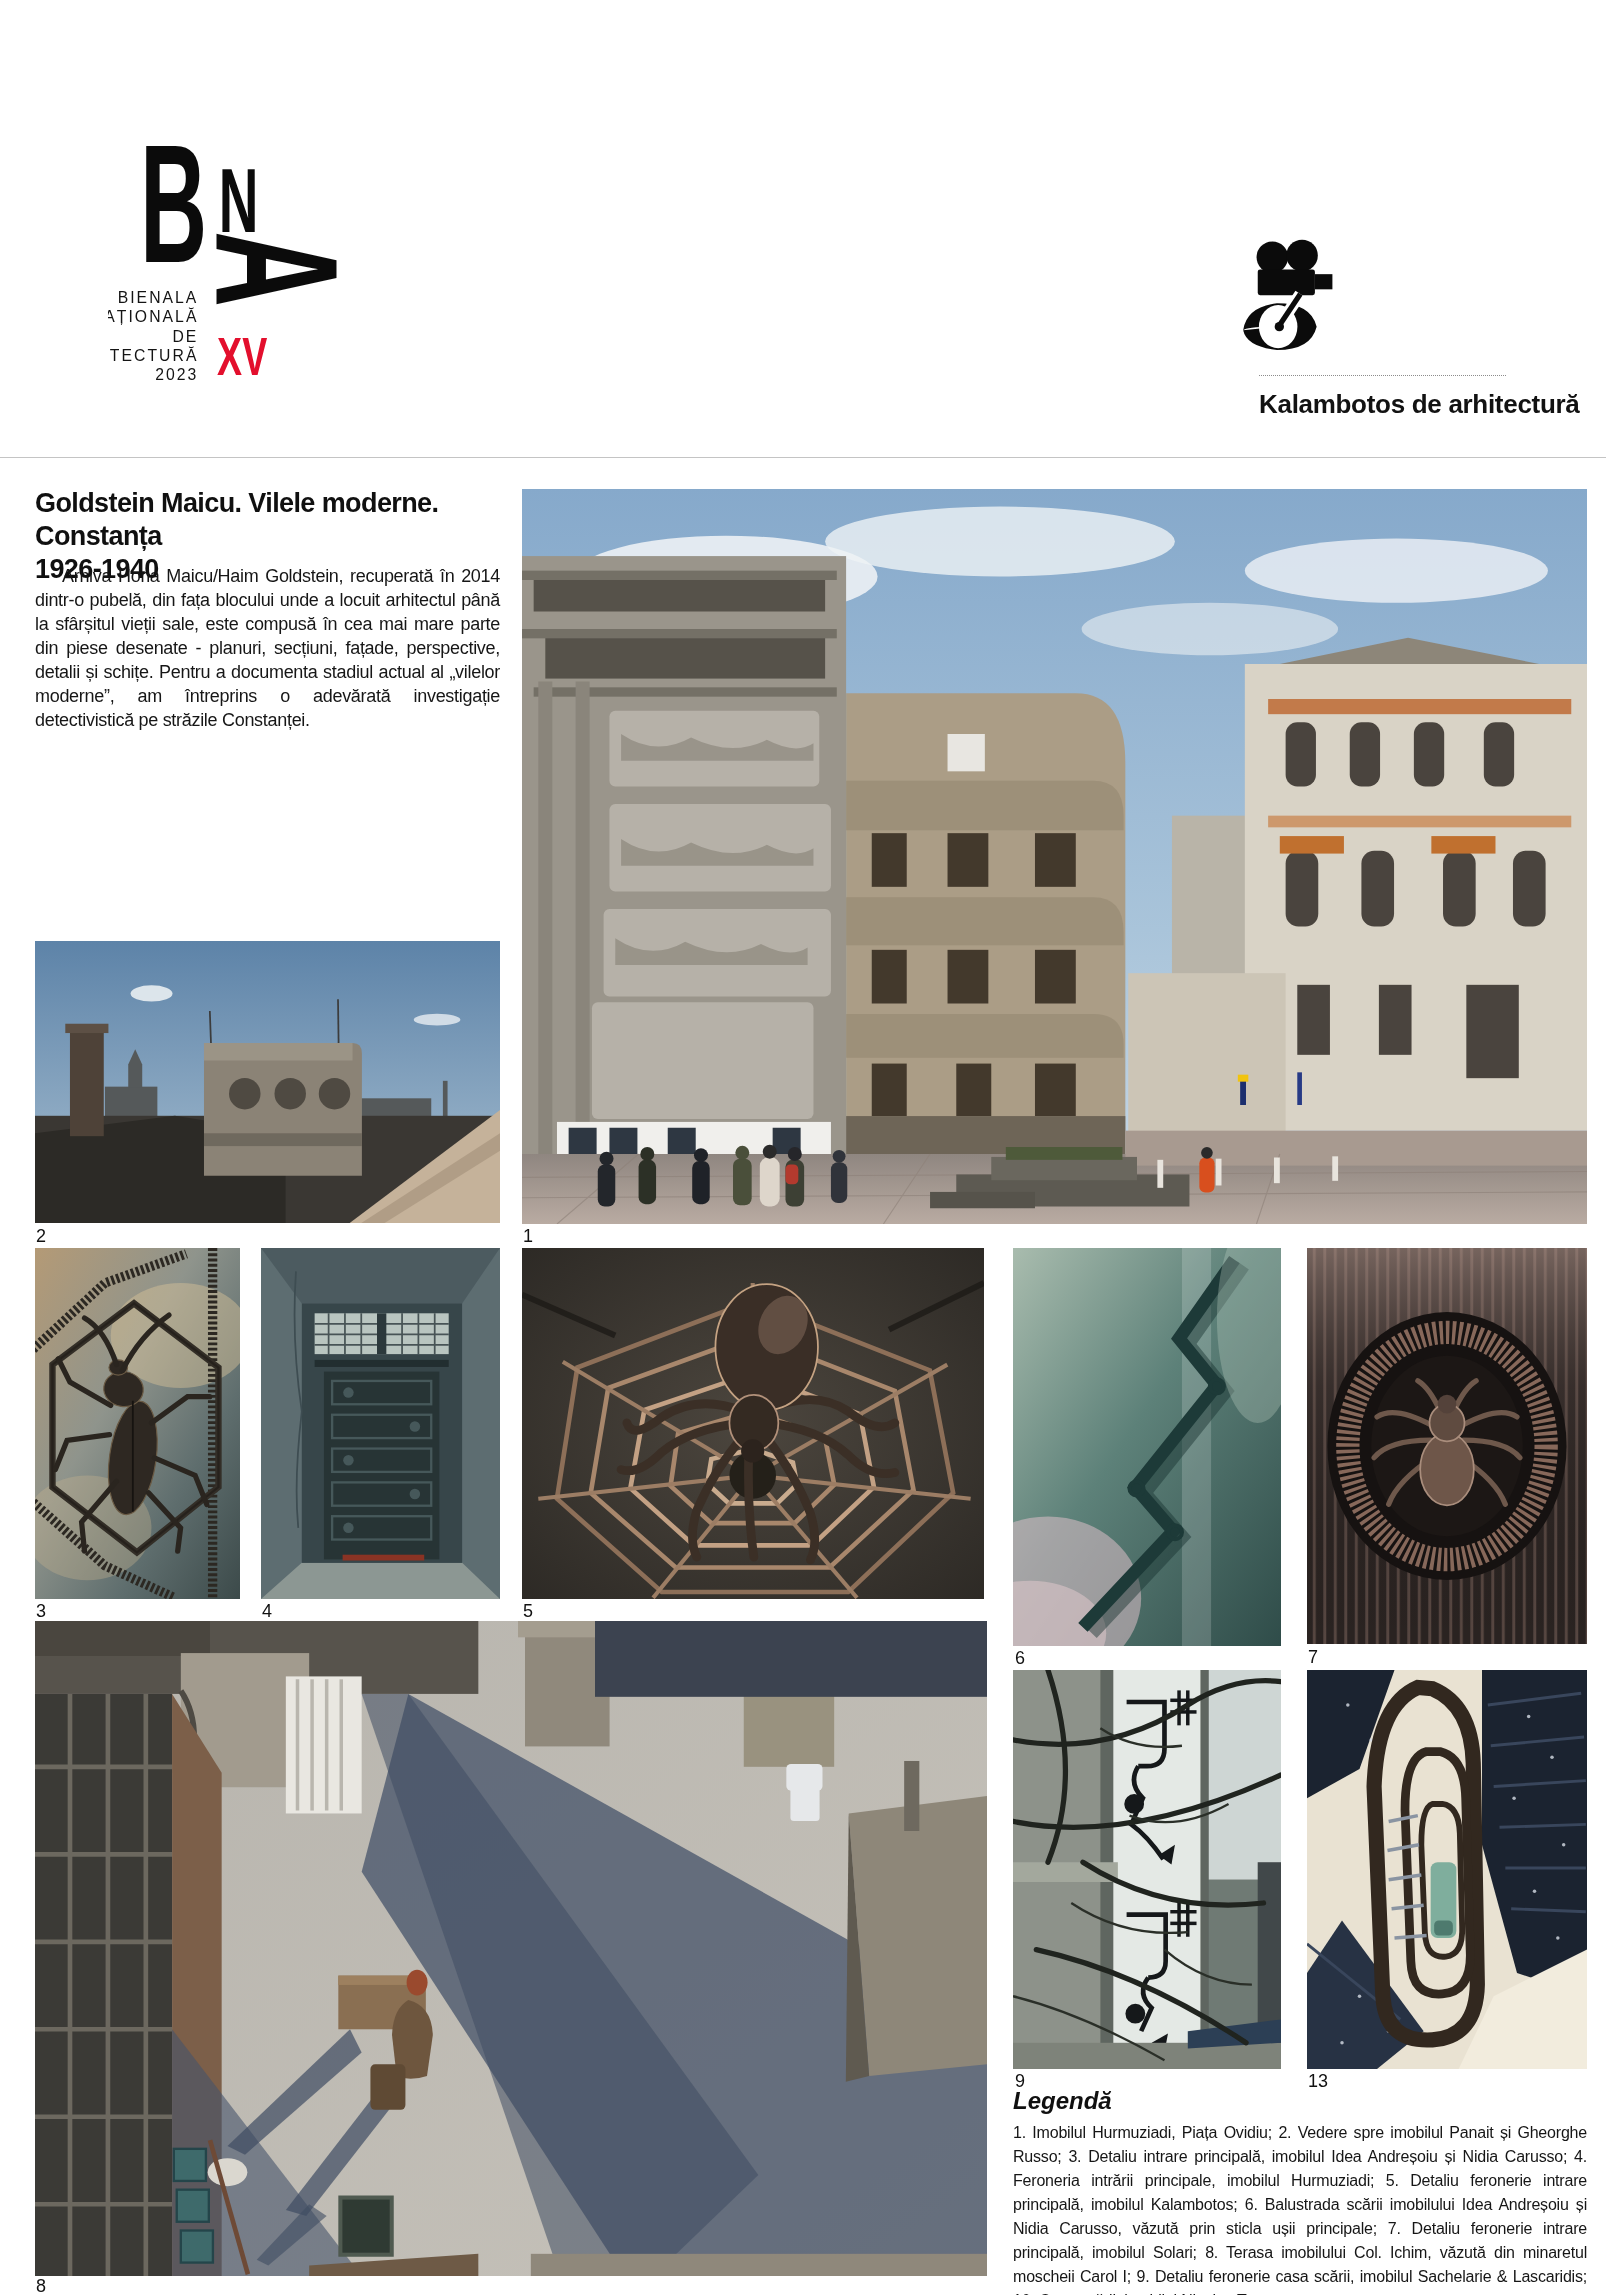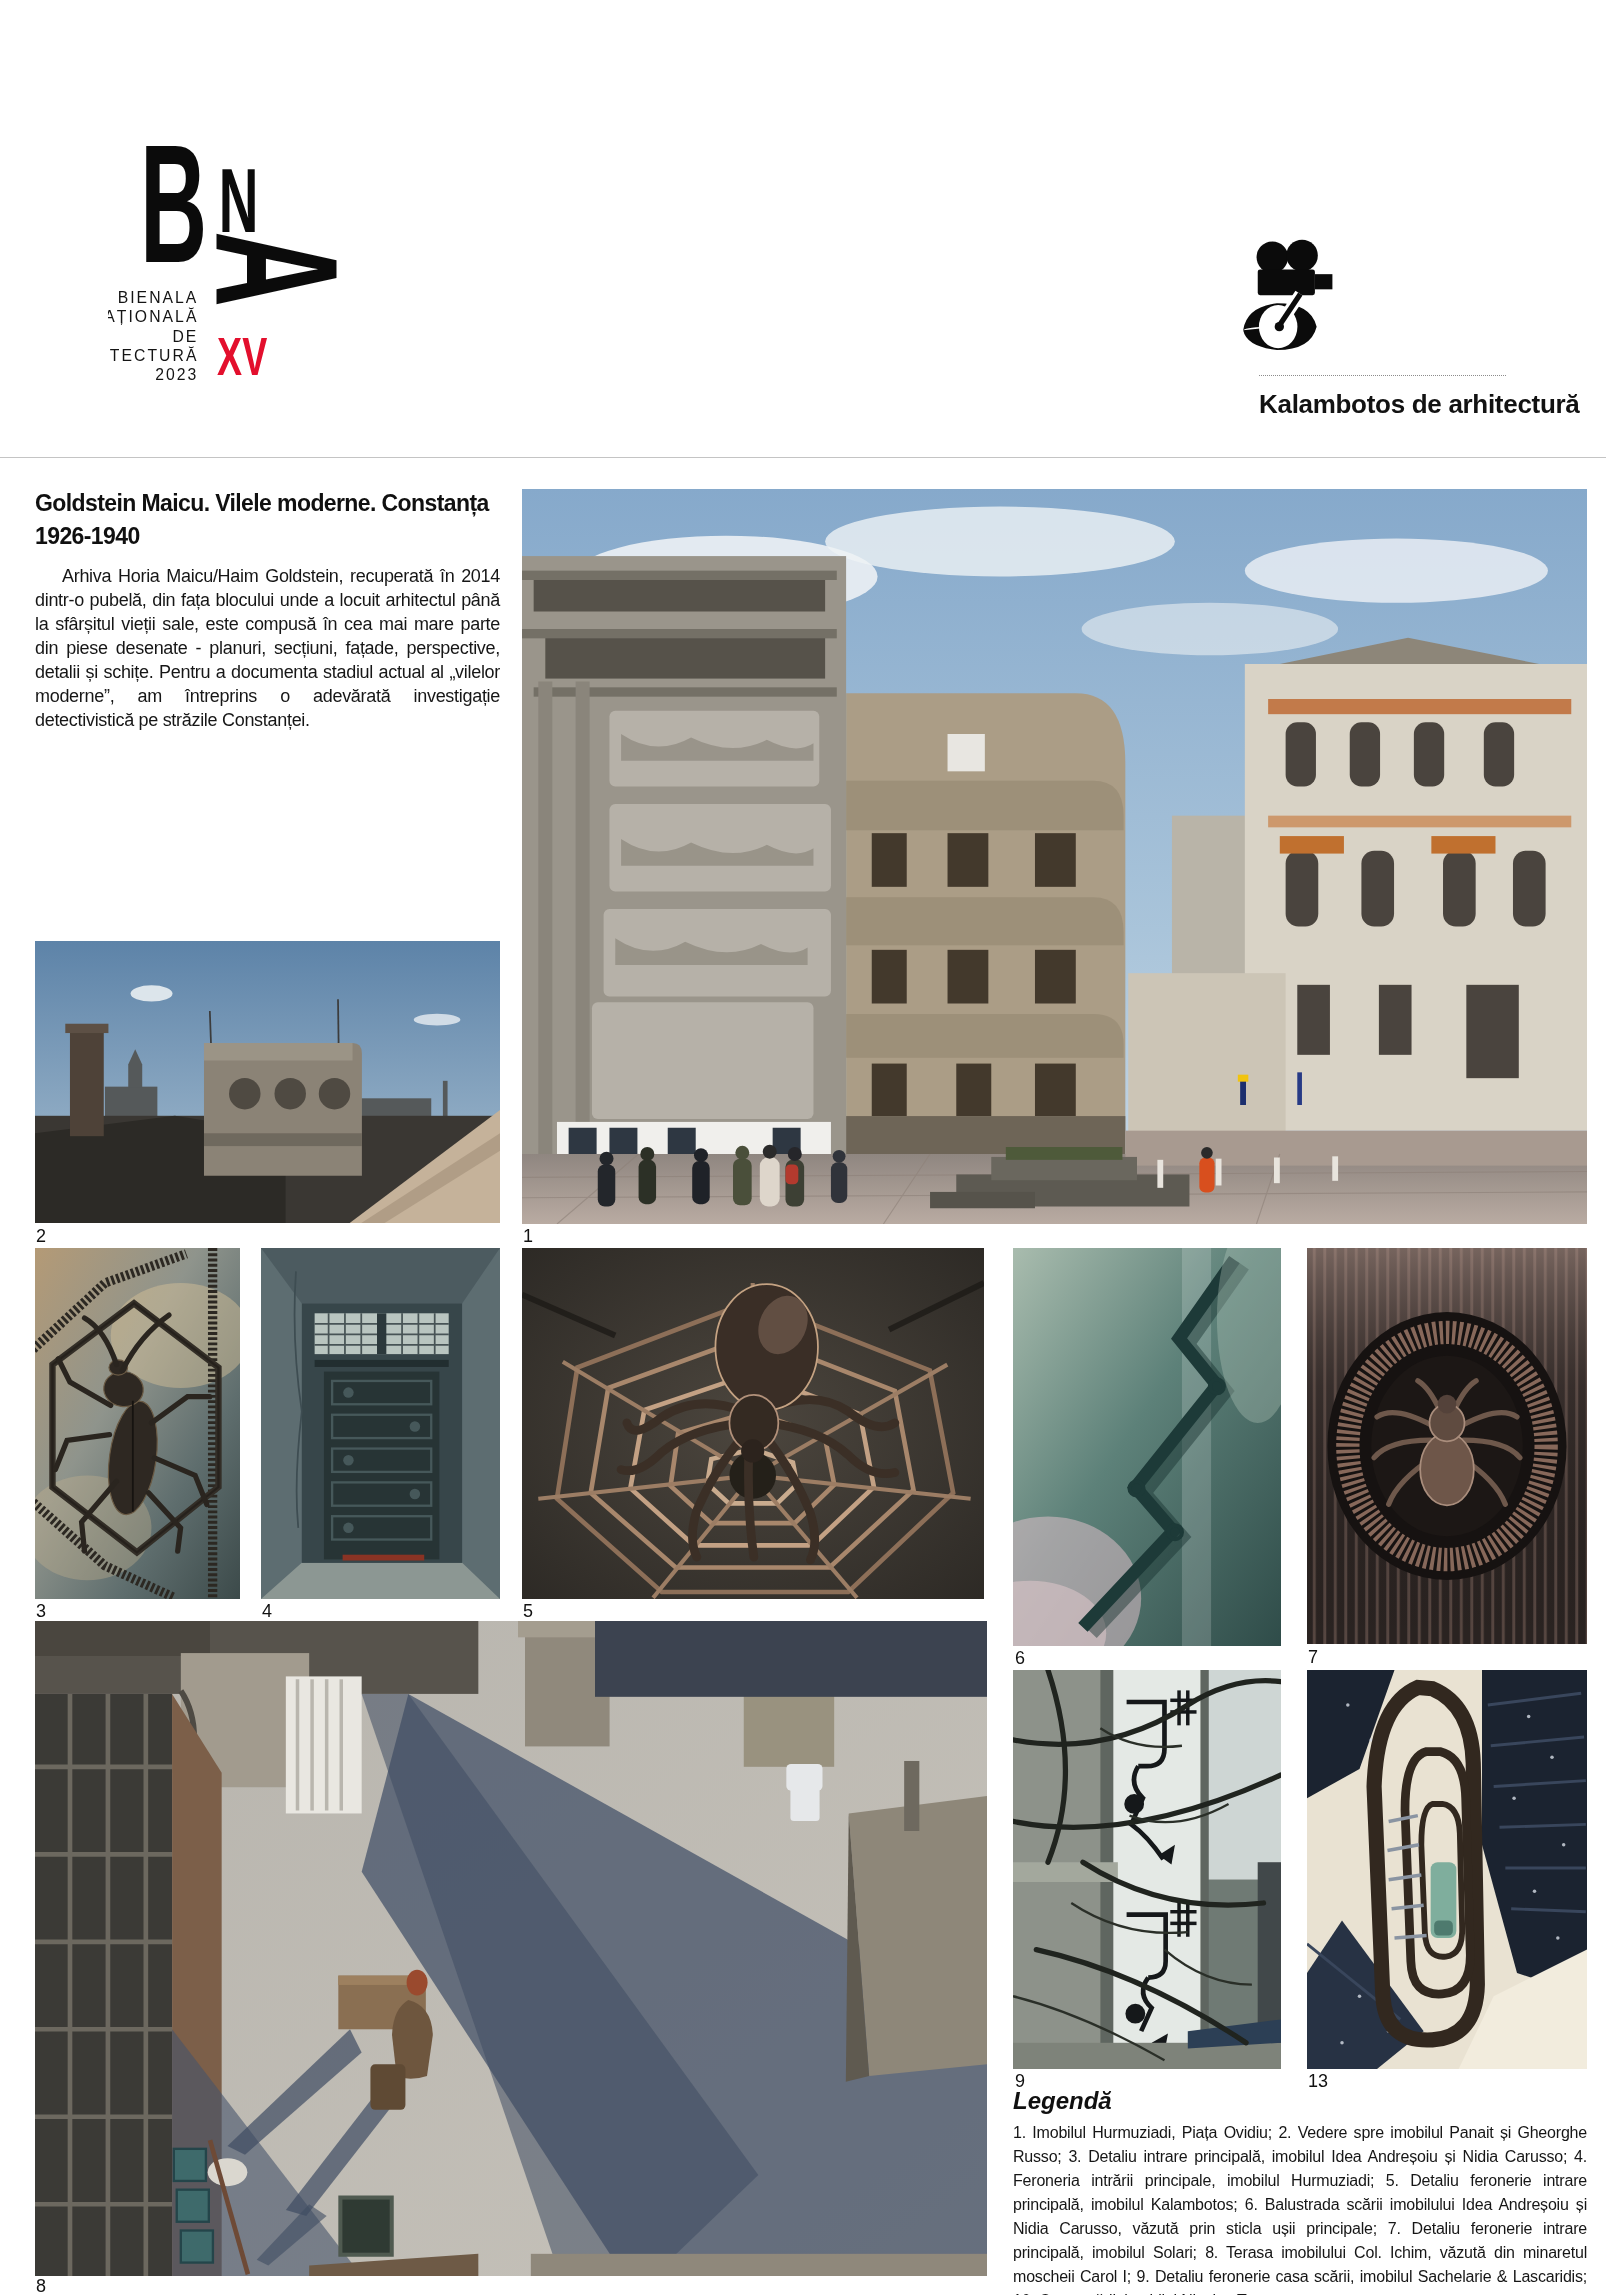--- a/index.html
+++ b/index.html
@@ -5,21 +5,21 @@
   html,body{margin:0;padding:0;background:#e8e8e8;}
   #page{position:relative;width:1607px;height:2295px;background:#ffffff;overflow:hidden;
         font-family:"Liberation Sans",sans-serif;color:#1b1b1b;}
   .abs{position:absolute;}
   
   #divider{position:absolute;left:0;top:457px;width:1607px;height:0;border-top:1.7px solid #c4c4c4;}
   #dotted-rule{position:absolute;left:1259px;top:375px;width:247px;height:0;border-top:1.7px dotted #8c8c8c;}
   #section-label{position:absolute;left:1259px;top:389px;width:327px;font-size:26px;font-weight:bold;
                  letter-spacing:-0.3px;color:#121212;}
   
-  #article-title{position:absolute;left:35px;top:487px;width:466px;font-size:23px;font-weight:bold;
+  #article-title{position:absolute;left:35px;top:487px;width:466px;font-size:27px;font-weight:bold;
                  line-height:33px;letter-spacing:-0.6px;color:#101010;}
   #article-body{position:absolute;left:35px;top:564px;width:465px;font-size:18px;line-height:24px;
                 text-align:justify;letter-spacing:-0.3px;color:#161616;}
   #article-body p{margin:0;text-indent:27px;}
   
   .photo{position:absolute;overflow:hidden;background:#d8d8d8;}
   .photo svg{display:block;width:100%;height:100%;}
   .photo-label{position:absolute;font-size:18px;color:#111;line-height:18.7px;}
   
   #legend-heading{position:absolute;left:1013px;top:2087px;font-size:24px;font-weight:bold;color:#101010;font-style:italic;}

